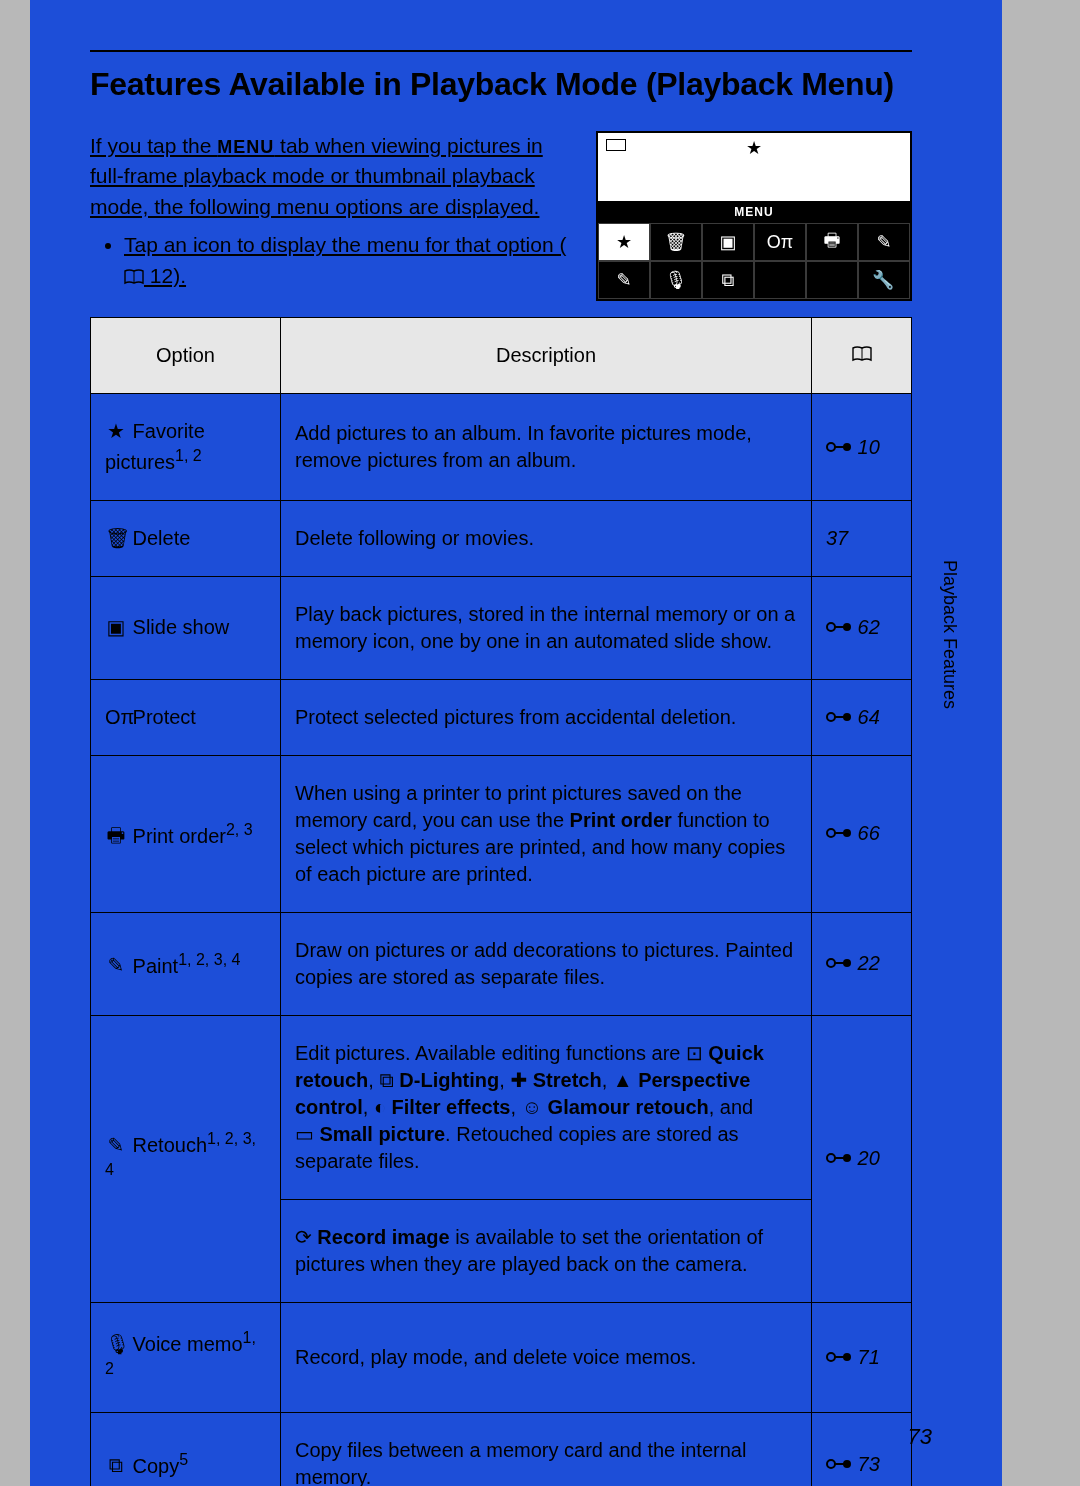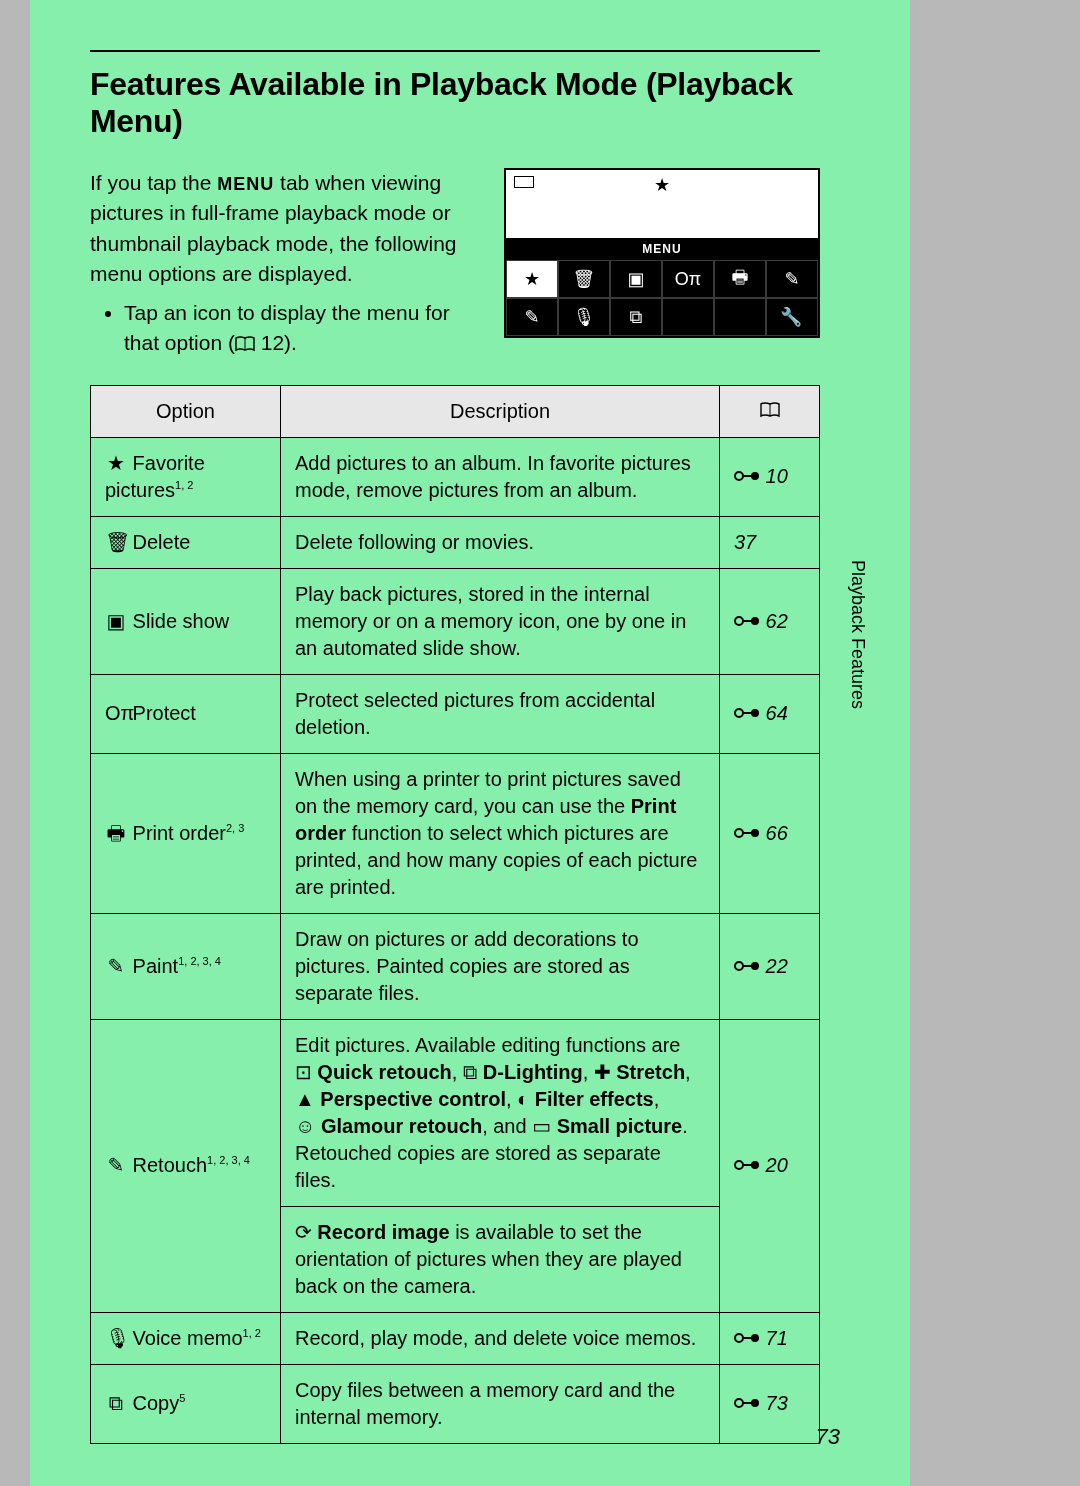--- a/index.html
+++ b/index.html
@@ -9,23 +9,23 @@
     font-family: "Segoe UI", "Helvetica Neue", Arial, sans-serif;
     color: #000;
     width: 1080px;
     height: 1486px;
     position: relative;
   }
   .page {
     position: absolute;
     left: 30px;
     top: 0;
-    width: 880px;
+    width: 972px;
     height: 1486px;
-    background: #86efac;
+    background: #1d4ed8;
     box-sizing: border-box;
     padding: 50px 90px 40px 60px;
   }
   .rule {
     border-top: 2px solid #000;
     margin: 0 0 14px 0;
   }
   h1 {
     font-size: 32px;
     font-weight: 700;
@@ -34,20 +34,21 @@
   }
   .intro-wrap {
     display: flex;
     gap: 20px;
   }
   .intro-text {
     flex: 1;
     font-size: 21px;
     line-height: 1.45;
     font-weight: 300;
+    text-decoration: underline;
   }
   .intro-text p { margin: 0 0 4px 0; }
   .intro-text ul { margin: 6px 0 0 0; padding-left: 26px; }
   .intro-text li { margin: 8px; }
   .menu-label { font-weight: 700; font-family: Arial, sans-serif; font-size: 18px; letter-spacing: 1px; }
 
   
   .preview {
     width: 316px;
     height: 170px;
@@ -87,36 +88,36 @@
 
   
   table.opts {
     border-collapse: collapse;
     width: 100%;
     margin-top: 16px;
     font-size: 20px;
   }
   table.opts th, table.opts td {
     border: 1px solid #000;
-    padding: 12px 14px;
+    padding: 24px 14px;
     vertical-align: middle;
     text-align: left;
     font-weight: 300;
     line-height: 1.35;
   }
   table.opts th {
     background: #e7e7e7;
     text-align: center;
     font-weight: 400;
   }
   col.c-opt  { width: 190px; }
   col.c-desc { width: auto; }
   col.c-ref  { width: 100px; }
   .opt-icon { font-size: 20px; display:inline-block; width: 22px; text-align:center; }
-  sup { font-size: 11px; }
+  sup { font-size: 16px; }
   .bold { font-weight: 700; }
   .ref-icon { font-size: 18px; letter-spacing:-2px; }
   .ref-cell { white-space: nowrap; color:#000;font-style:italic; }
   .side-label {
     position: absolute;
     right: 42px;
     top: 560px;
     writing-mode: vertical-rl;
     font-size: 18px;
     font-weight: 300;

